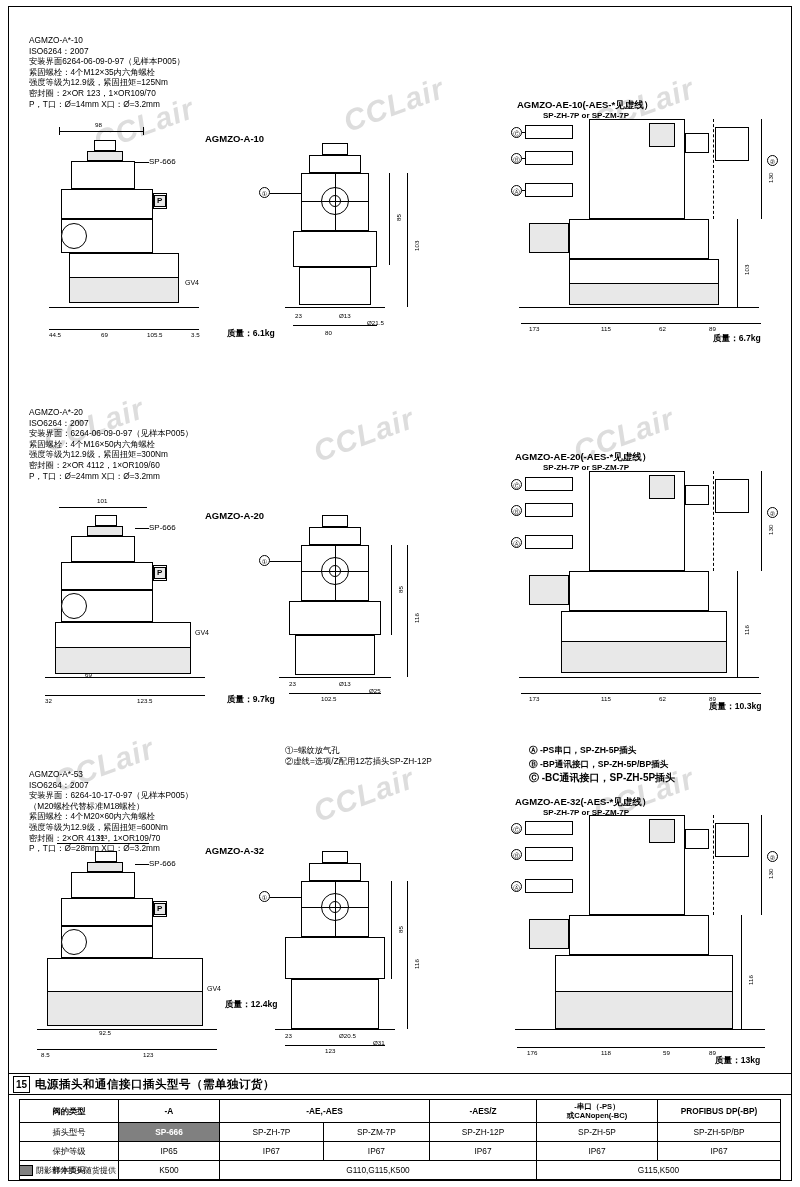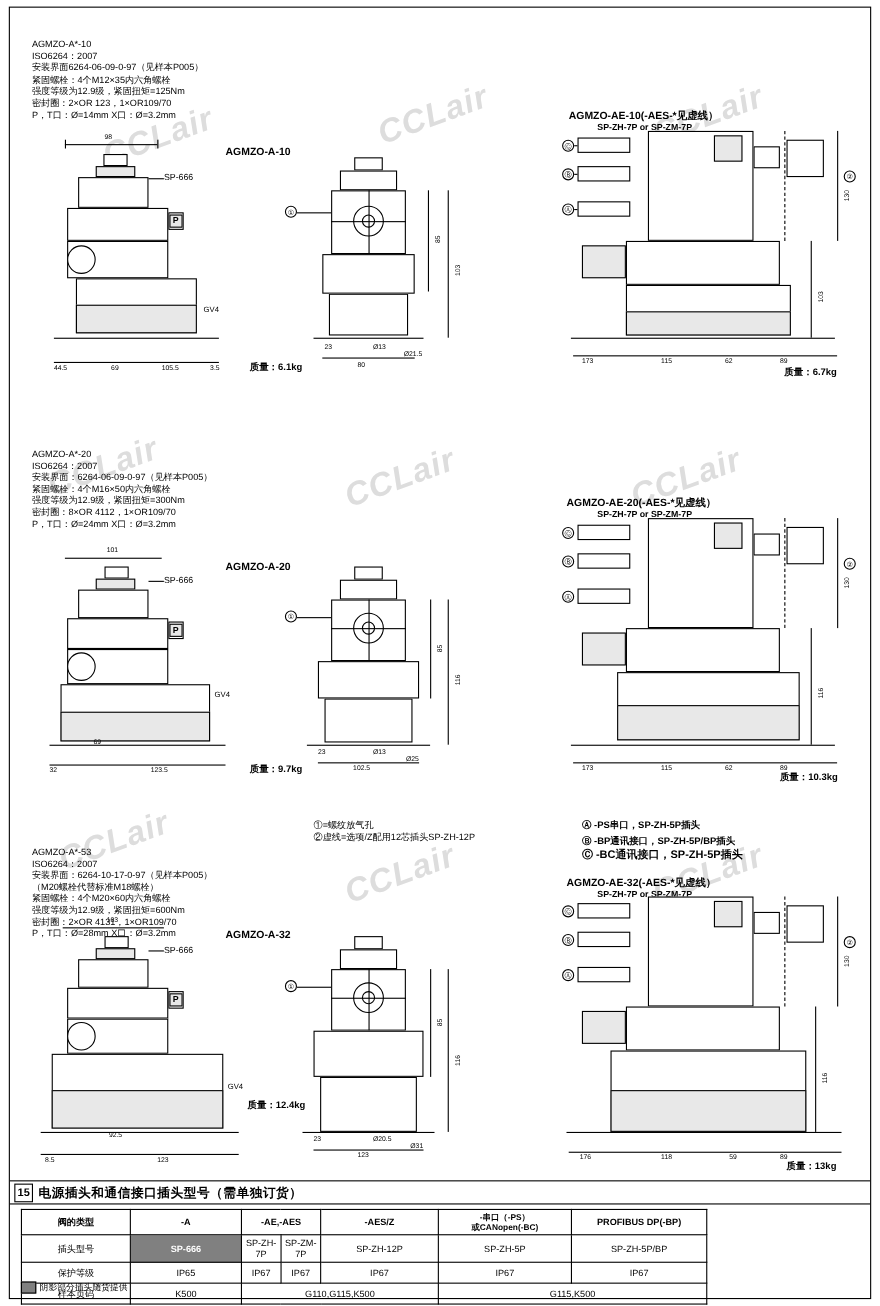--- a/index.html
+++ b/index.html
@@ -154,21 +154,21 @@
   <div class="dimtxt" style="left:650px;top:318px;">62</div>
   <div class="dimtxt" style="left:700px;top:318px;">89</div>
   <div class="mass" style="left:704px;top:326px;">质量：6.7kg</div>
 
   <div class="blk" style="left:20px;top:400px;">
     <div>AGMZO-A*-20</div>
     <div>ISO6264：2007</div>
     <div>安装界面：6264-06-09-0-97（见样本P005）</div>
     <div>紧固螺栓：4个M16×50内六角螺栓</div>
     <div>强度等级为12.9级，紧固扭矩=300Nm</div>
-    <div>密封圈：8×OR 4112，1×OR109/70</div>
+    <div>密封圈：2×OR 4112，1×OR109/60</div>
     <div>P，T口：Ø=24mm      X口：Ø=3.2mm</div>
   </div>
 
   <div class="ttl" style="left:196px;top:503px;">AGMZO-A-20</div>
   <div class="ttl" style="left:506px;top:444px;">AGMZO-AE-20(-AES-*见虚线）</div>
   <div class="lbl b" style="left:534px;top:456px;">SP-ZH-7P or SP-ZM-7P</div>
 
   <div class="ln hl" style="left:50px;top:500px;width:88px;"></div>
   <div class="dimtxt" style="left:88px;top:490px;">101</div>
   <div class="box" style="left:86px;top:508px;width:22px;height:11px;"></div>
@@ -349,21 +349,21 @@
   <div class="dimtxt" style="left:654px;top:1042px;">59</div>
   <div class="dimtxt" style="left:700px;top:1042px;">89</div>
   <div class="mass" style="left:706px;top:1048px;">质量：13kg</div>
 
   <div class="sep" style="left:0;top:1066px;width:782px;"></div>
   <div style="position:absolute;left:0;top:1066px;width:782px;height:22px;border-bottom:1px solid #000;box-sizing:border-box;">
     <div class="sec-num" style="top:3px;">15</div>
     <div class="sec-ttl" style="top:4px;text-align:center;">电源插头和通信接口插头型号（需单独订货）</div>
   </div>
 
-  <table class="t" style="left:10px;top:1092px;width:624px;">
+  <table class="t" style="left:10px;top:1092px;width:762px;">
     <tbody>
         <tr class="hdrow">
       <td style="width:96px;">阀的类型</td>
       <td style="width:98px;">-A</td>
       <td colspan="2" style="width:196px;">-AE,-AES</td>
       <td style="width:104px;">-AES/Z</td>
       <td style="width:118px;font-size:7.6px;line-height:9px;">-串口（-PS）<br>或CANopen(-BC)</td>
       <td style="width:120px;">PROFIBUS DP(-BP)</td>
     </tr>
     <tr>

